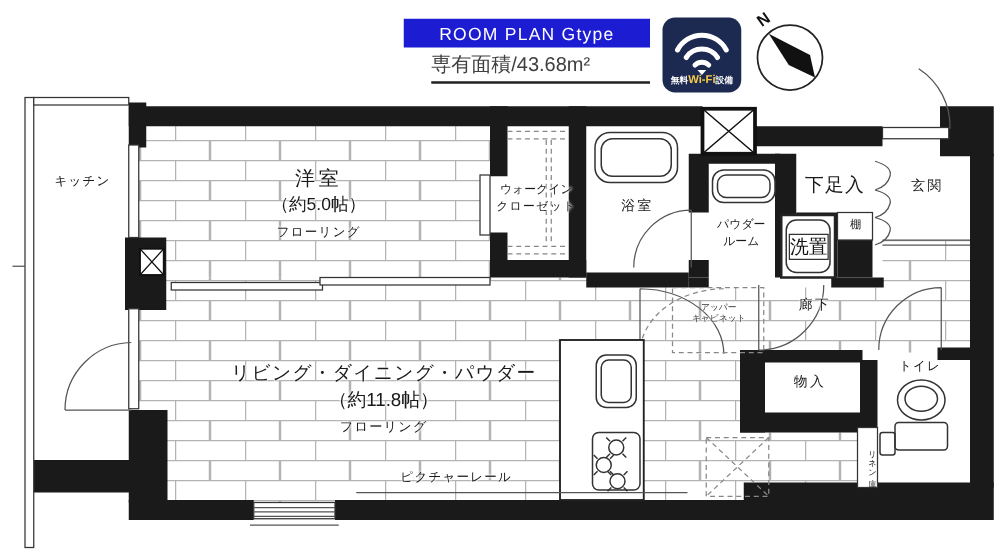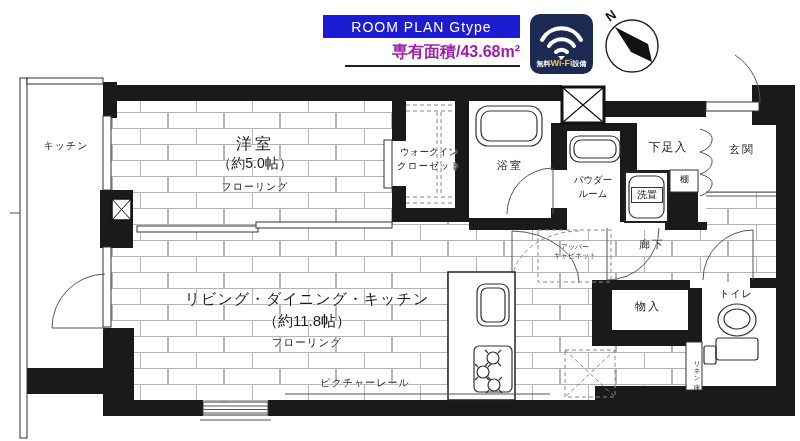--- a/index.html
+++ b/index.html
@@ -8,32 +8,32 @@
   }
   *{margin:0;padding:0;box-sizing:border-box;}
   body{background:#888;font-family:"Liberation Sans",sans-serif;}
   .stage{position:relative;width:800px;height:441px;background:#fff;overflow:hidden;}
   .abs{position:absolute;}
   .label{position:absolute;color:#1a1a1a;text-align:center;line-height:1.25;
          text-shadow:0 0 2px #fff,0 0 2px #fff,0 0 3px #fff;white-space:nowrap;}
   .banner{position:absolute;left:323px;top:15px;width:197px;height:23px;
           background:var(--banner-bg);color:#fff;font-weight:normal;font-size:14px;
           letter-spacing:1px;display:flex;align-items:center;justify-content:center;}
-  .area{position:absolute;left:345px;top:42px;width:175px;text-align:right;
-        font-size:16px;font-weight:700;color:#a21caf;border-bottom:2px solid #222;padding-bottom:2px;}
+  .area{position:absolute;left:345px;top:42px;width:175px;text-align:left;
+        font-size:16px;font-weight:400;color:#404040;border-bottom:2px solid #222;padding-bottom:2px;}
   .wifi{position:absolute;left:530px;top:14px;width:63px;height:60px;border-radius:10px;
         background:var(--wifi-bg);}
   .wifi-text{position:absolute;left:0;right:0;bottom:5px;text-align:center;font-size:7px;
         color:#fff;font-weight:bold;letter-spacing:0;}
   .wifi-text .brand{color:var(--wifi-accent);font-size:9px;}
   .compass-n{position:absolute;left:606px;top:8px;font-size:13px;font-weight:bold;color:#111;
         transform:rotate(-35deg);}
   .vert{writing-mode:vertical-rl;text-orientation:upright;white-space:normal;}
   .washer-tag{position:absolute;left:631px;top:187px;width:32px;background:#fff;
-        border:1px solid #333;font-size:10px;text-align:center;color:#111;}
+        border:1px solid #333;font-size:15px;text-align:center;color:#111;}
   .wall{fill:var(--wall);}
   .fix{fill:none;stroke:#333;stroke-width:1.2;}
   .thin{fill:none;stroke:#555;stroke-width:1;}
   .arc{fill:none;stroke:#555;stroke-width:1;}
   .dash{fill:none;stroke:#888;stroke-width:1;stroke-dasharray:4 3;}
 </style>
 </head>
 <body>
 
 <div class="stage">
@@ -182,29 +182,29 @@
   <div class="label" style="left:394px;top:146px;width:70px;font-size:9.5px">ウォークイン</div>
   <div class="label" style="left:394px;top:160px;width:70px;font-size:9.5px;letter-spacing:1px">クローゼット</div>
 
   <div class="label" style="left:479px;top:159px;width:62px;font-size:11px;letter-spacing:2px">浴室</div>
 
   <div class="label" style="left:564px;top:174px;width:58px;font-size:9.5px">パウダー</div>
   <div class="label" style="left:564px;top:188px;width:58px;font-size:9.5px">ルーム</div>
 
   <div class="washer-tag">洗置</div>
 
-  <div class="label" style="left:637px;top:140px;width:62px;font-size:12px;letter-spacing:1px">下足入</div>
+  <div class="label" style="left:637px;top:140px;width:62px;font-size:15px;letter-spacing:1px">下足入</div>
   <div class="label" style="left:671px;top:174px;width:27px;font-size:9px">棚</div>
   <div class="label" style="left:711px;top:143px;width:62px;font-size:11px;letter-spacing:2px">玄関</div>
   <div class="label" style="left:621px;top:238px;width:62px;font-size:11px;letter-spacing:2px">廊下</div>
   <div class="label" style="left:612px;top:300px;width:72px;font-size:11px;letter-spacing:2px">物入</div>
   <div class="label" style="left:702px;top:288px;width:68px;font-size:10px;letter-spacing:1px">トイレ</div>
   <div class="label vert" style="left:688px;top:345px;width:13px;height:44px;font-size:6.5px;text-shadow:none">リネン庫</div>
 
   <div class="label" style="left:546px;top:243px;width:58px;font-size:7px;color:#333">アッパー</div>
   <div class="label" style="left:546px;top:252px;width:58px;font-size:7px;color:#333">キャビネット</div>
 
-  <div class="label" style="left:137px;top:290px;width:340px;font-size:15px;letter-spacing:1px">リビング・ダイニング・キッチン</div>
+  <div class="label" style="left:137px;top:290px;width:340px;font-size:15px;letter-spacing:1px">リビング・ダイニング・パウダー</div>
   <div class="label" style="left:137px;top:312px;width:340px;font-size:15px">（約11.8帖）</div>
   <div class="label" style="left:137px;top:336px;width:340px;font-size:10.5px;letter-spacing:1px">フローリング</div>
   <div class="label" style="left:280px;top:377px;width:170px;font-size:10px;letter-spacing:1px">ピクチャーレール</div>
 
 </div>
 
 </body></html>

